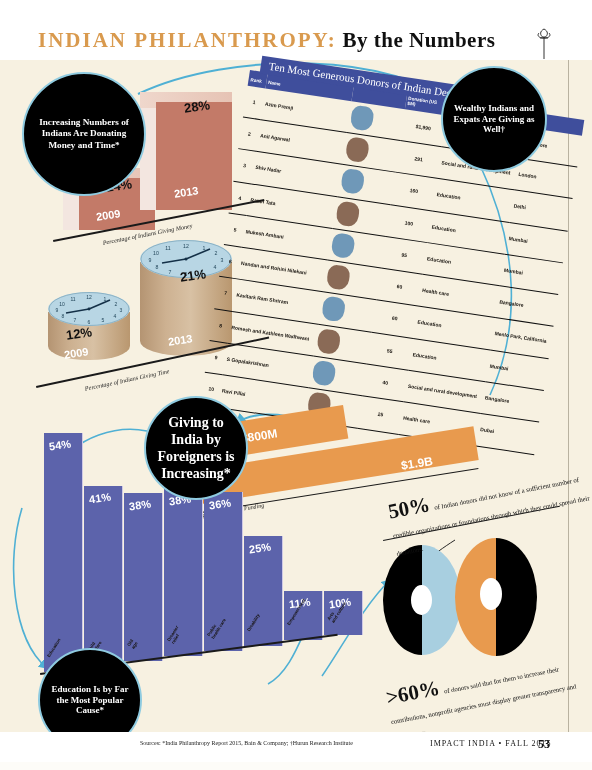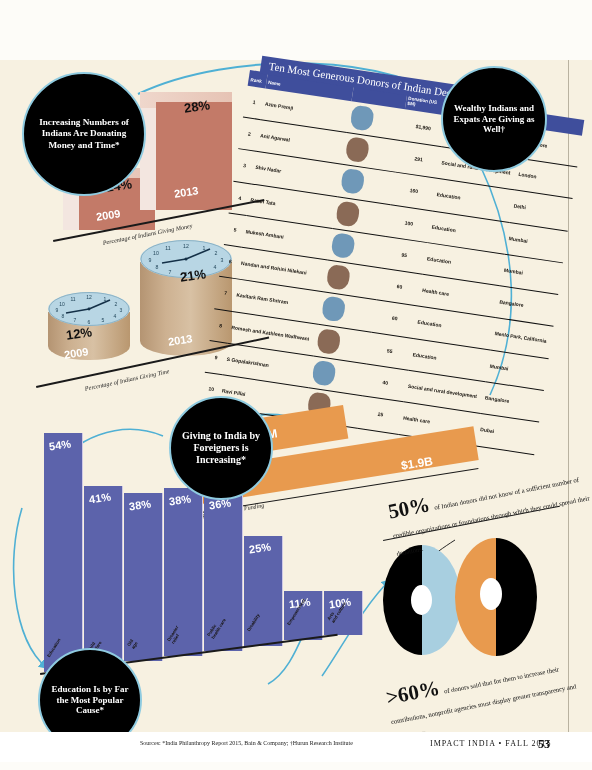--- a/index.html
+++ b/index.html
@@ -98,20 +98,33 @@
   .footer{position:absolute;left:0;top:732px;width:592px;height:30px;background:#fff;}
   .src{position:absolute;left:140px;top:8px;font-size:6px;color:#222;font-family:"Liberation Serif",serif;}
   .imp{position:absolute;left:430px;top:7px;font-size:8px;letter-spacing:1px;color:#111;font-family:"Liberation Serif",serif;}
   .pg{position:absolute;left:538px;top:5px;font-size:12px;font-weight:bold;color:#111;font-family:"Liberation Serif",serif;}
 </style>
 </head>
 <body>
 
 <div id="page">
 
+  <div class="hdr">
+    <div class="hdr-title">
+      <span class="a">INDIAN PHILANTHROPY:</span>
+      <span class="b">By the Numbers</span>
+    </div>
+    <svg class="flower" viewBox="0 0 20 34">
+      <path d="M10 10 L10 33" stroke="#333" stroke-width="1" fill="none"></path>
+      <path d="M10 3 C6 5 5 9 10 12 C15 9 14 5 10 3 Z" fill="none" stroke="#333" stroke-width="1"></path>
+      <path d="M5 7 C3 9 4 12 10 12" fill="none" stroke="#333" stroke-width="1"></path>
+      <path d="M15 7 C17 9 16 12 10 12" fill="none" stroke="#333" stroke-width="1"></path>
+      <path d="M6 12 L14 12" stroke="#333" stroke-width="1"></path>
+    </svg>
+  </div>
 
   <div class="canvas"></div>
   <div class="rightrule"></div>
 
   <svg class="ov" viewBox="0 0 592 770">
     <defs>
       <marker id="ah" markerWidth="7" markerHeight="7" refX="5" refY="3" orient="auto">
         <path d="M0,0 L6,3 L0,6 z" fill="#4fb0d4"></path>
       </marker>
     </defs>
@@ -367,21 +380,21 @@
   </div>
 
   <div class="circle" style="left:441px;top:66px;width:106px;height:106px;font-size:9px;">
     <span>Wealthy Indians and Expats Are Giving as Well†</span>
   </div>
 
   <div class="circle" style="left:22px;top:72px;width:124px;height:124px;font-size:9.2px;">
     <span>Increasing Numbers of Indians Are Donating Money and Time*</span>
   </div>
 
-  <div class="circle" style="left:169px;top:396px;width:104px;height:104px;font-size:10px;">
+  <div class="circle" style="left:144px;top:396px;width:104px;height:104px;font-size:14px;">
     <span>Giving to India by Foreigners is Increasing*</span>
   </div>
 
 
   <div class="circle" style="left:38px;top:648px;width:104px;height:104px;font-size:9px;">
     <span>Education Is by Far the Most Popular Cause*</span>
   </div>
 
   <div class="footer">
     <div class="src">Sources: *India Philanthropy Report 2015, Bain &amp; Company; †Hurun Research Institute</div>

